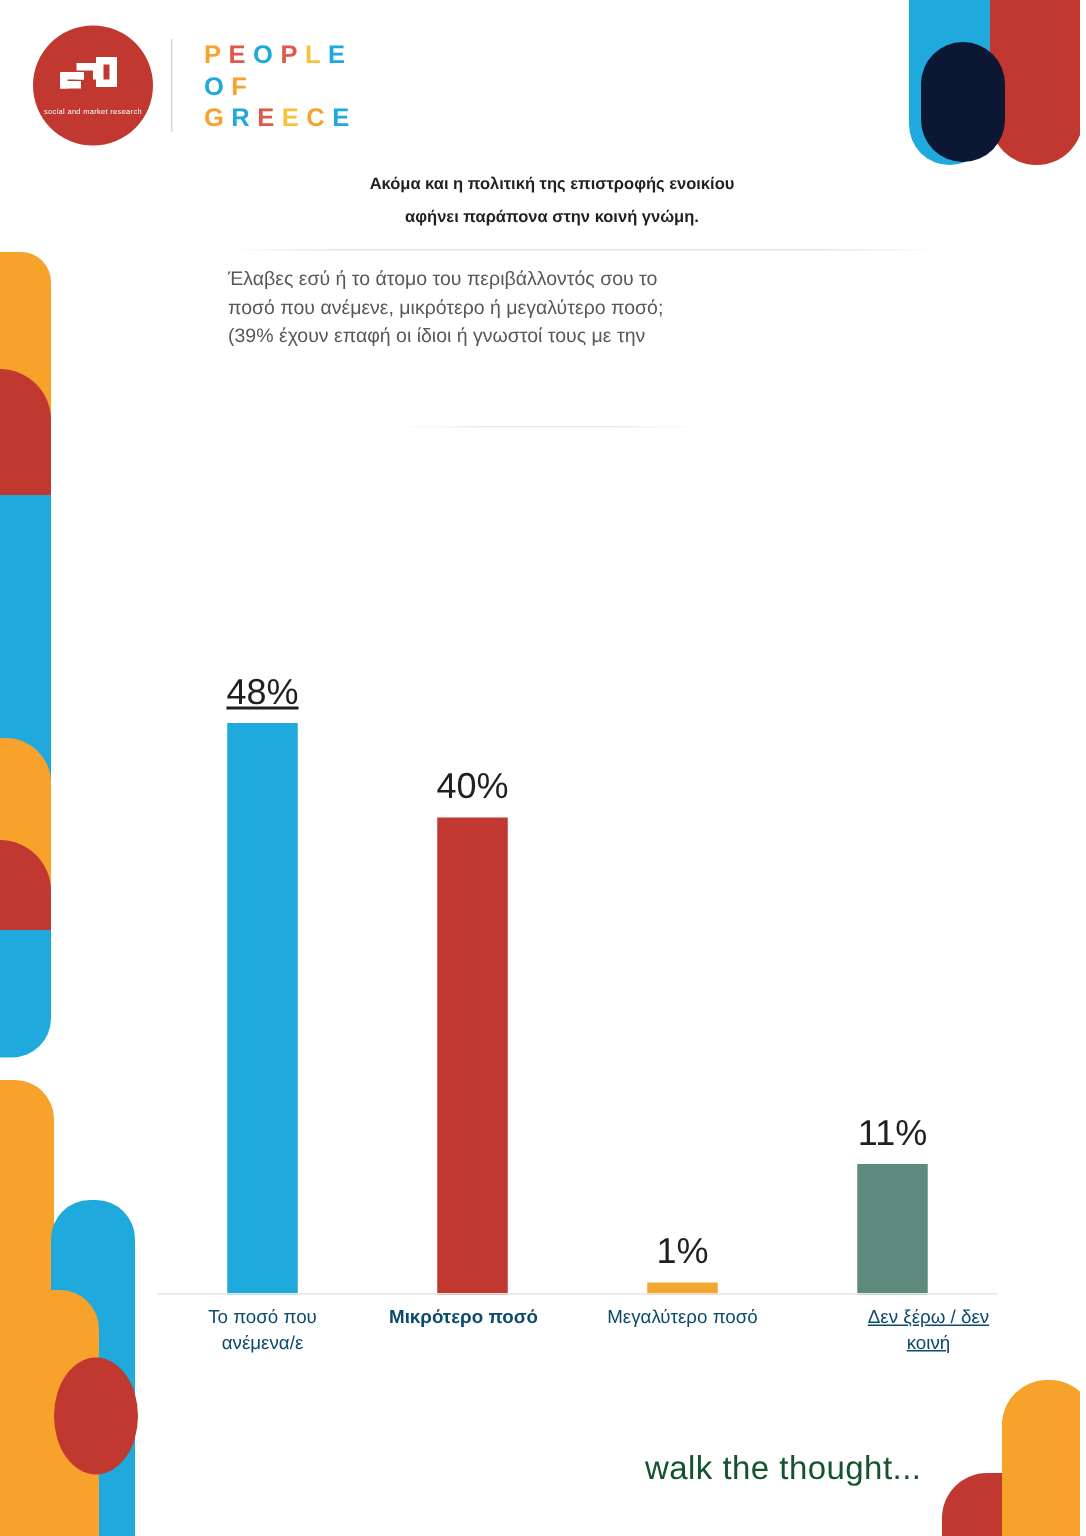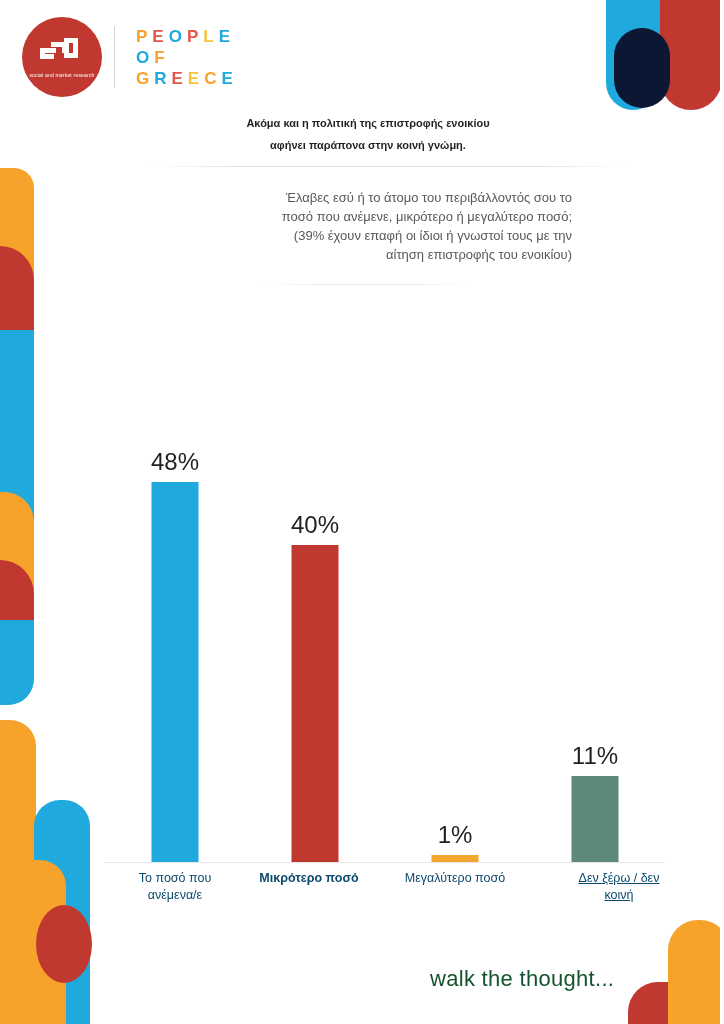--- a/index.html
+++ b/index.html
@@ -77,21 +77,21 @@
   .title {
     font-size: 11px; font-weight: bold; color: #231f20;
     line-height: 22px; margin: 0;
     font-family: "Liberation Sans", sans-serif;
   }
   .title-rule {
     position: absolute; left: 150px; top: 166px;
     width: 476px; height: 1px;
     background: linear-gradient(to right, #ffffff, #e3e3e3 18%, #e3e3e3 82%, #ffffff);
   }
-  .question-wrap { position: absolute; left: 152px; top: 188px; width: 420px; text-align: right; }
+  .question-wrap { position: absolute; left: 152px; top: 176px; width: 420px; text-align: left; }
   .question {
     font-size: 13px; color: #58585a; line-height: 19px; margin: 0;
     font-family: "Liberation Sans", sans-serif;
   }
   .question-rule {
     position: absolute; left: 262px; top: 284px;
     width: 208px; height: 1px;
     background: linear-gradient(to right, #ffffff, #eaeaea 30%, #eaeaea 70%, #ffffff);
   }
 
@@ -189,29 +189,28 @@
   <div class="title-wrap">
     <div class="title">Ακόμα και η πολιτική της επιστροφής ενοικίου</div>
     <div class="title">αφήνει παράπονα στην κοινή γνώμη.</div>
   </div>
   <div class="title-rule"></div>
 
   <div class="question-wrap">
     <div class="question">Έλαβες εσύ ή το άτομο του περιβάλλοντός σου το</div>
     <div class="question">ποσό που ανέμενε, μικρότερο ή μεγαλύτερο ποσό;</div>
     <div class="question">(39% έχουν επαφή οι ίδιοι ή γνωστοί τους με την</div>
-    <div class="question">αίτηση επιστροφής του ενοικίου)</div>
   </div>
   <div class="question-rule"></div>
 
   <div class="chart">
     <div class="plot" id="plot">
         <div class="bar-slot" style="left: 0px; width: 140px;">
           <div class="bar" style="height: 381px; background: rgb(31, 169, 220);"></div>
-          <div class="bar-value" style="bottom: 387px;">48%</div>
+          <div class="bar-value" style="bottom: 387px; text-decoration: underline;">48%</div>
         </div>
         <div class="bar-slot" style="left: 140px; width: 140px;">
           <div class="bar" style="height: 318px; background: rgb(192, 56, 47);"></div>
           <div class="bar-value" style="bottom: 324px;">40%</div>
         </div>
         <div class="bar-slot" style="left: 280px; width: 140px;">
           <div class="bar" style="height: 8px; background: rgb(242, 168, 46);"></div>
           <div class="bar-value" style="bottom: 14px;">1%</div>
         </div>
         <div class="bar-slot" style="left: 420px; width: 140px;">

